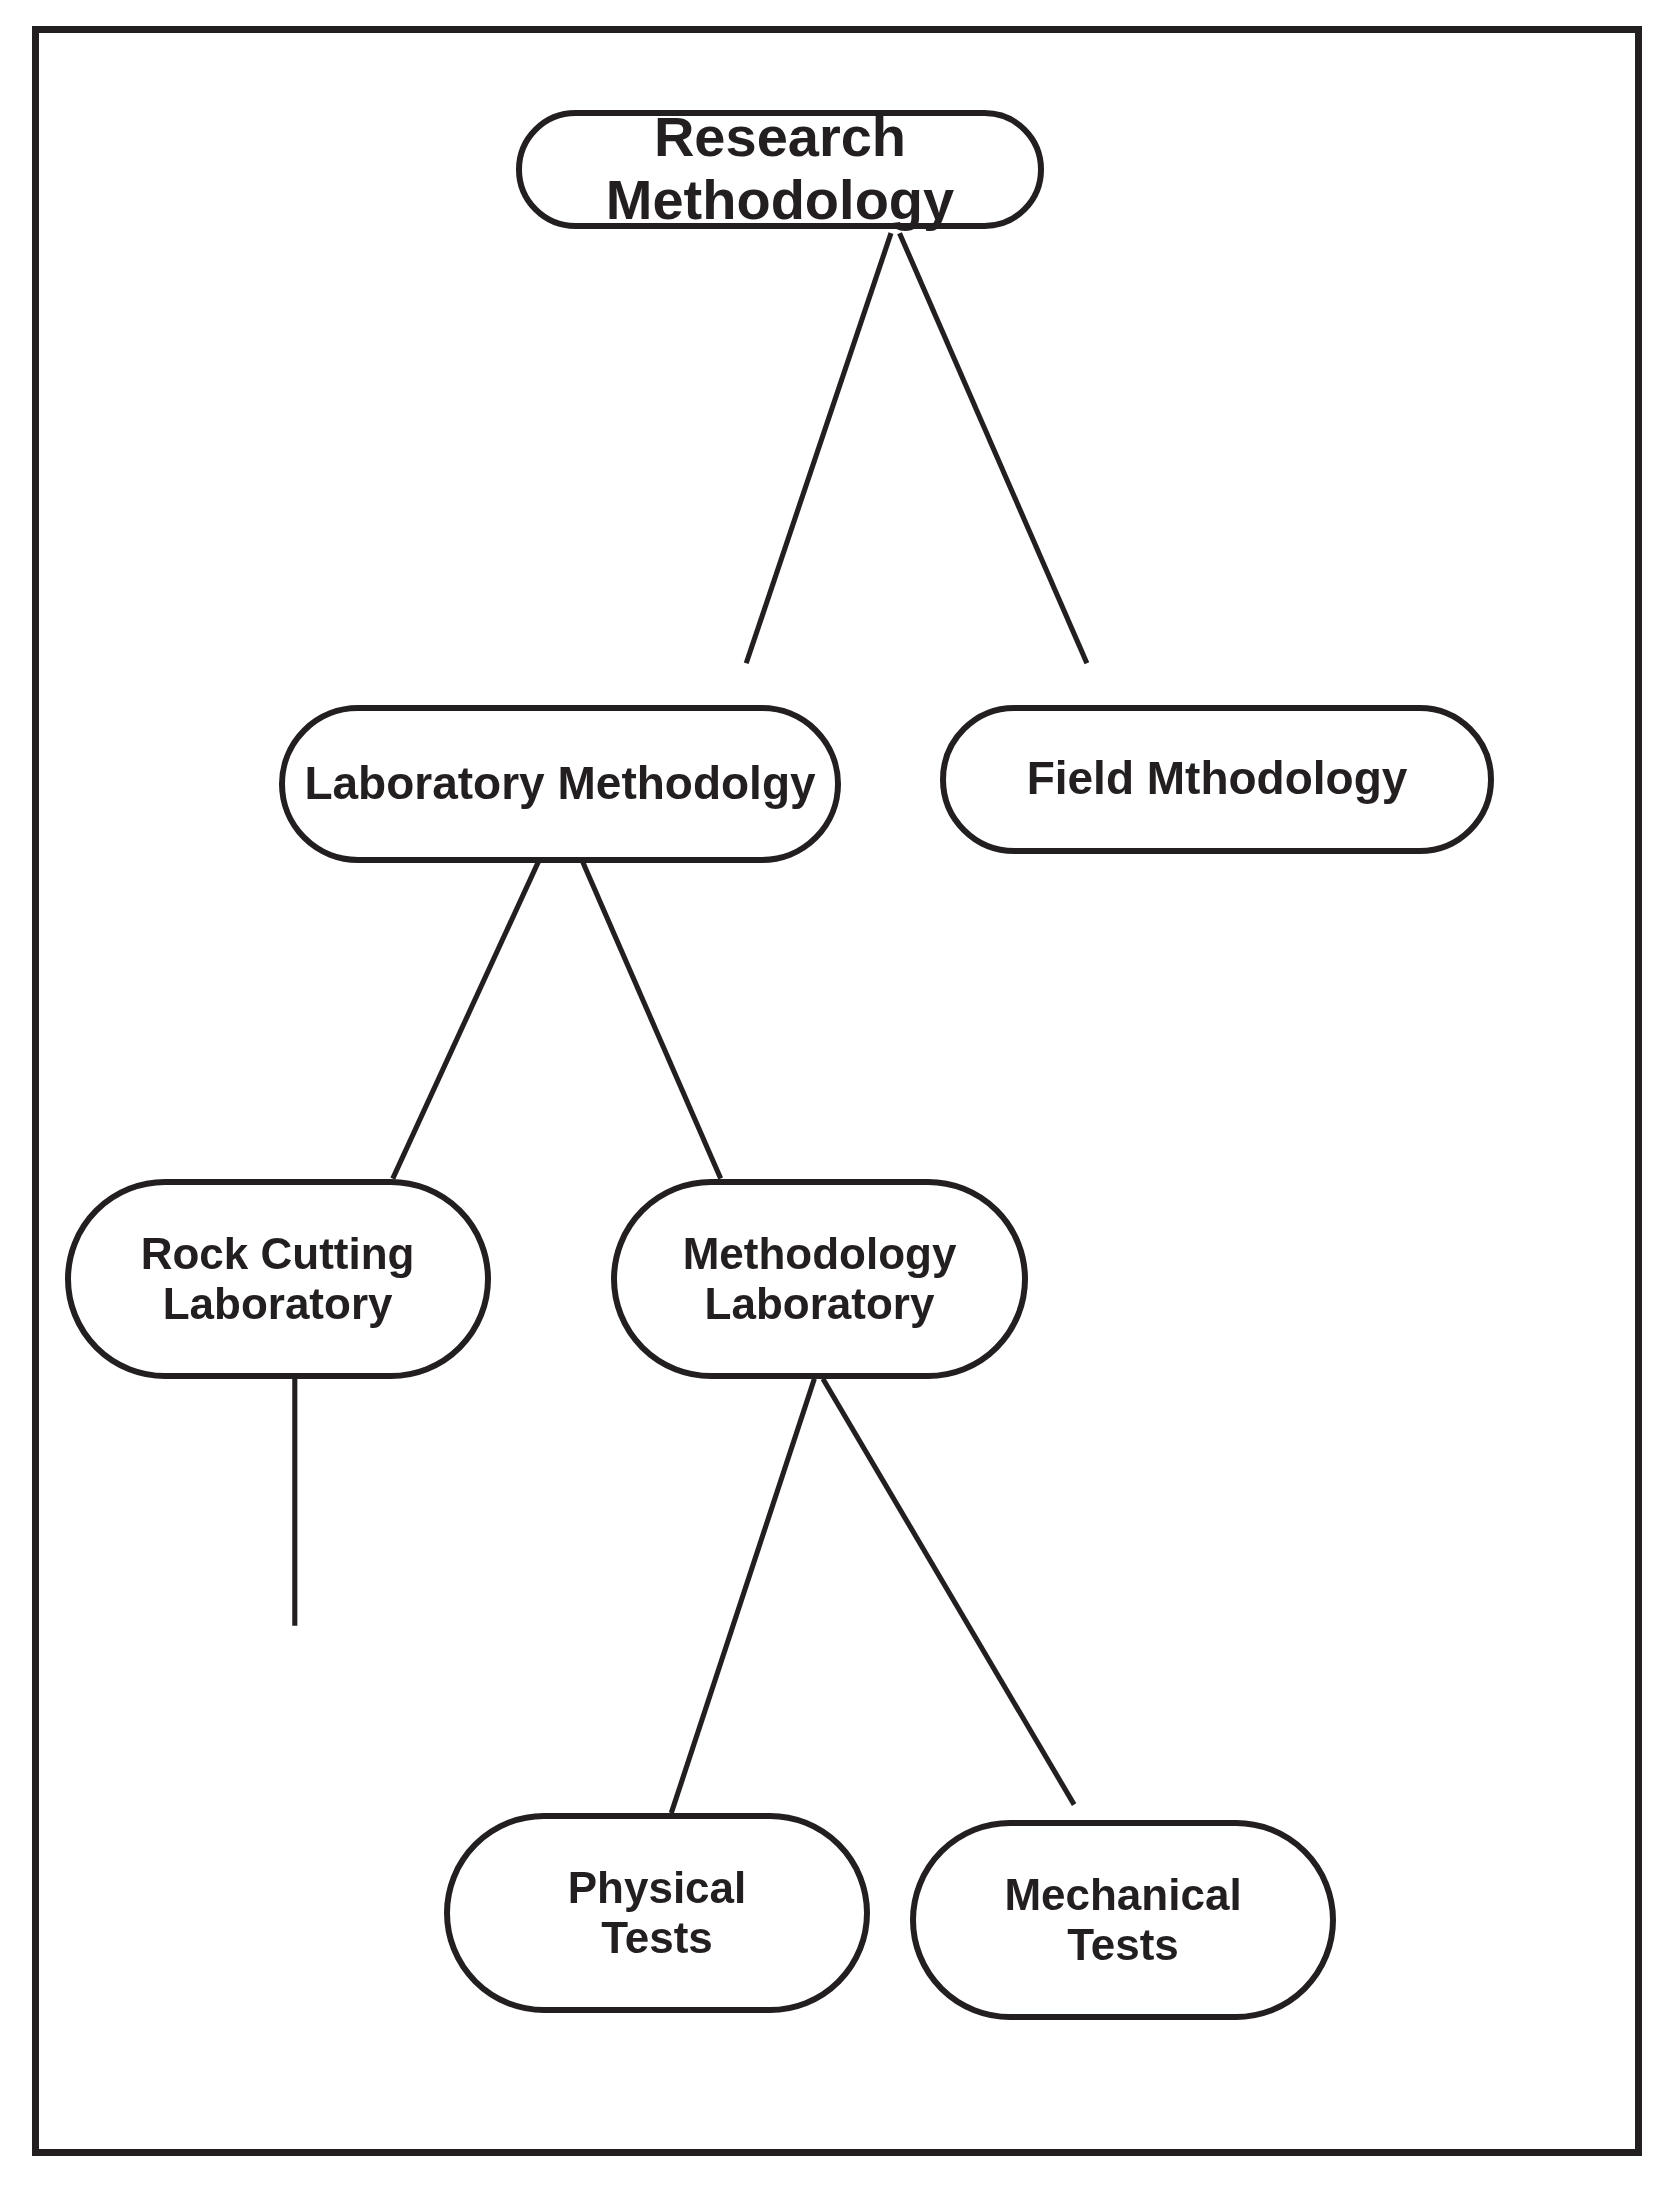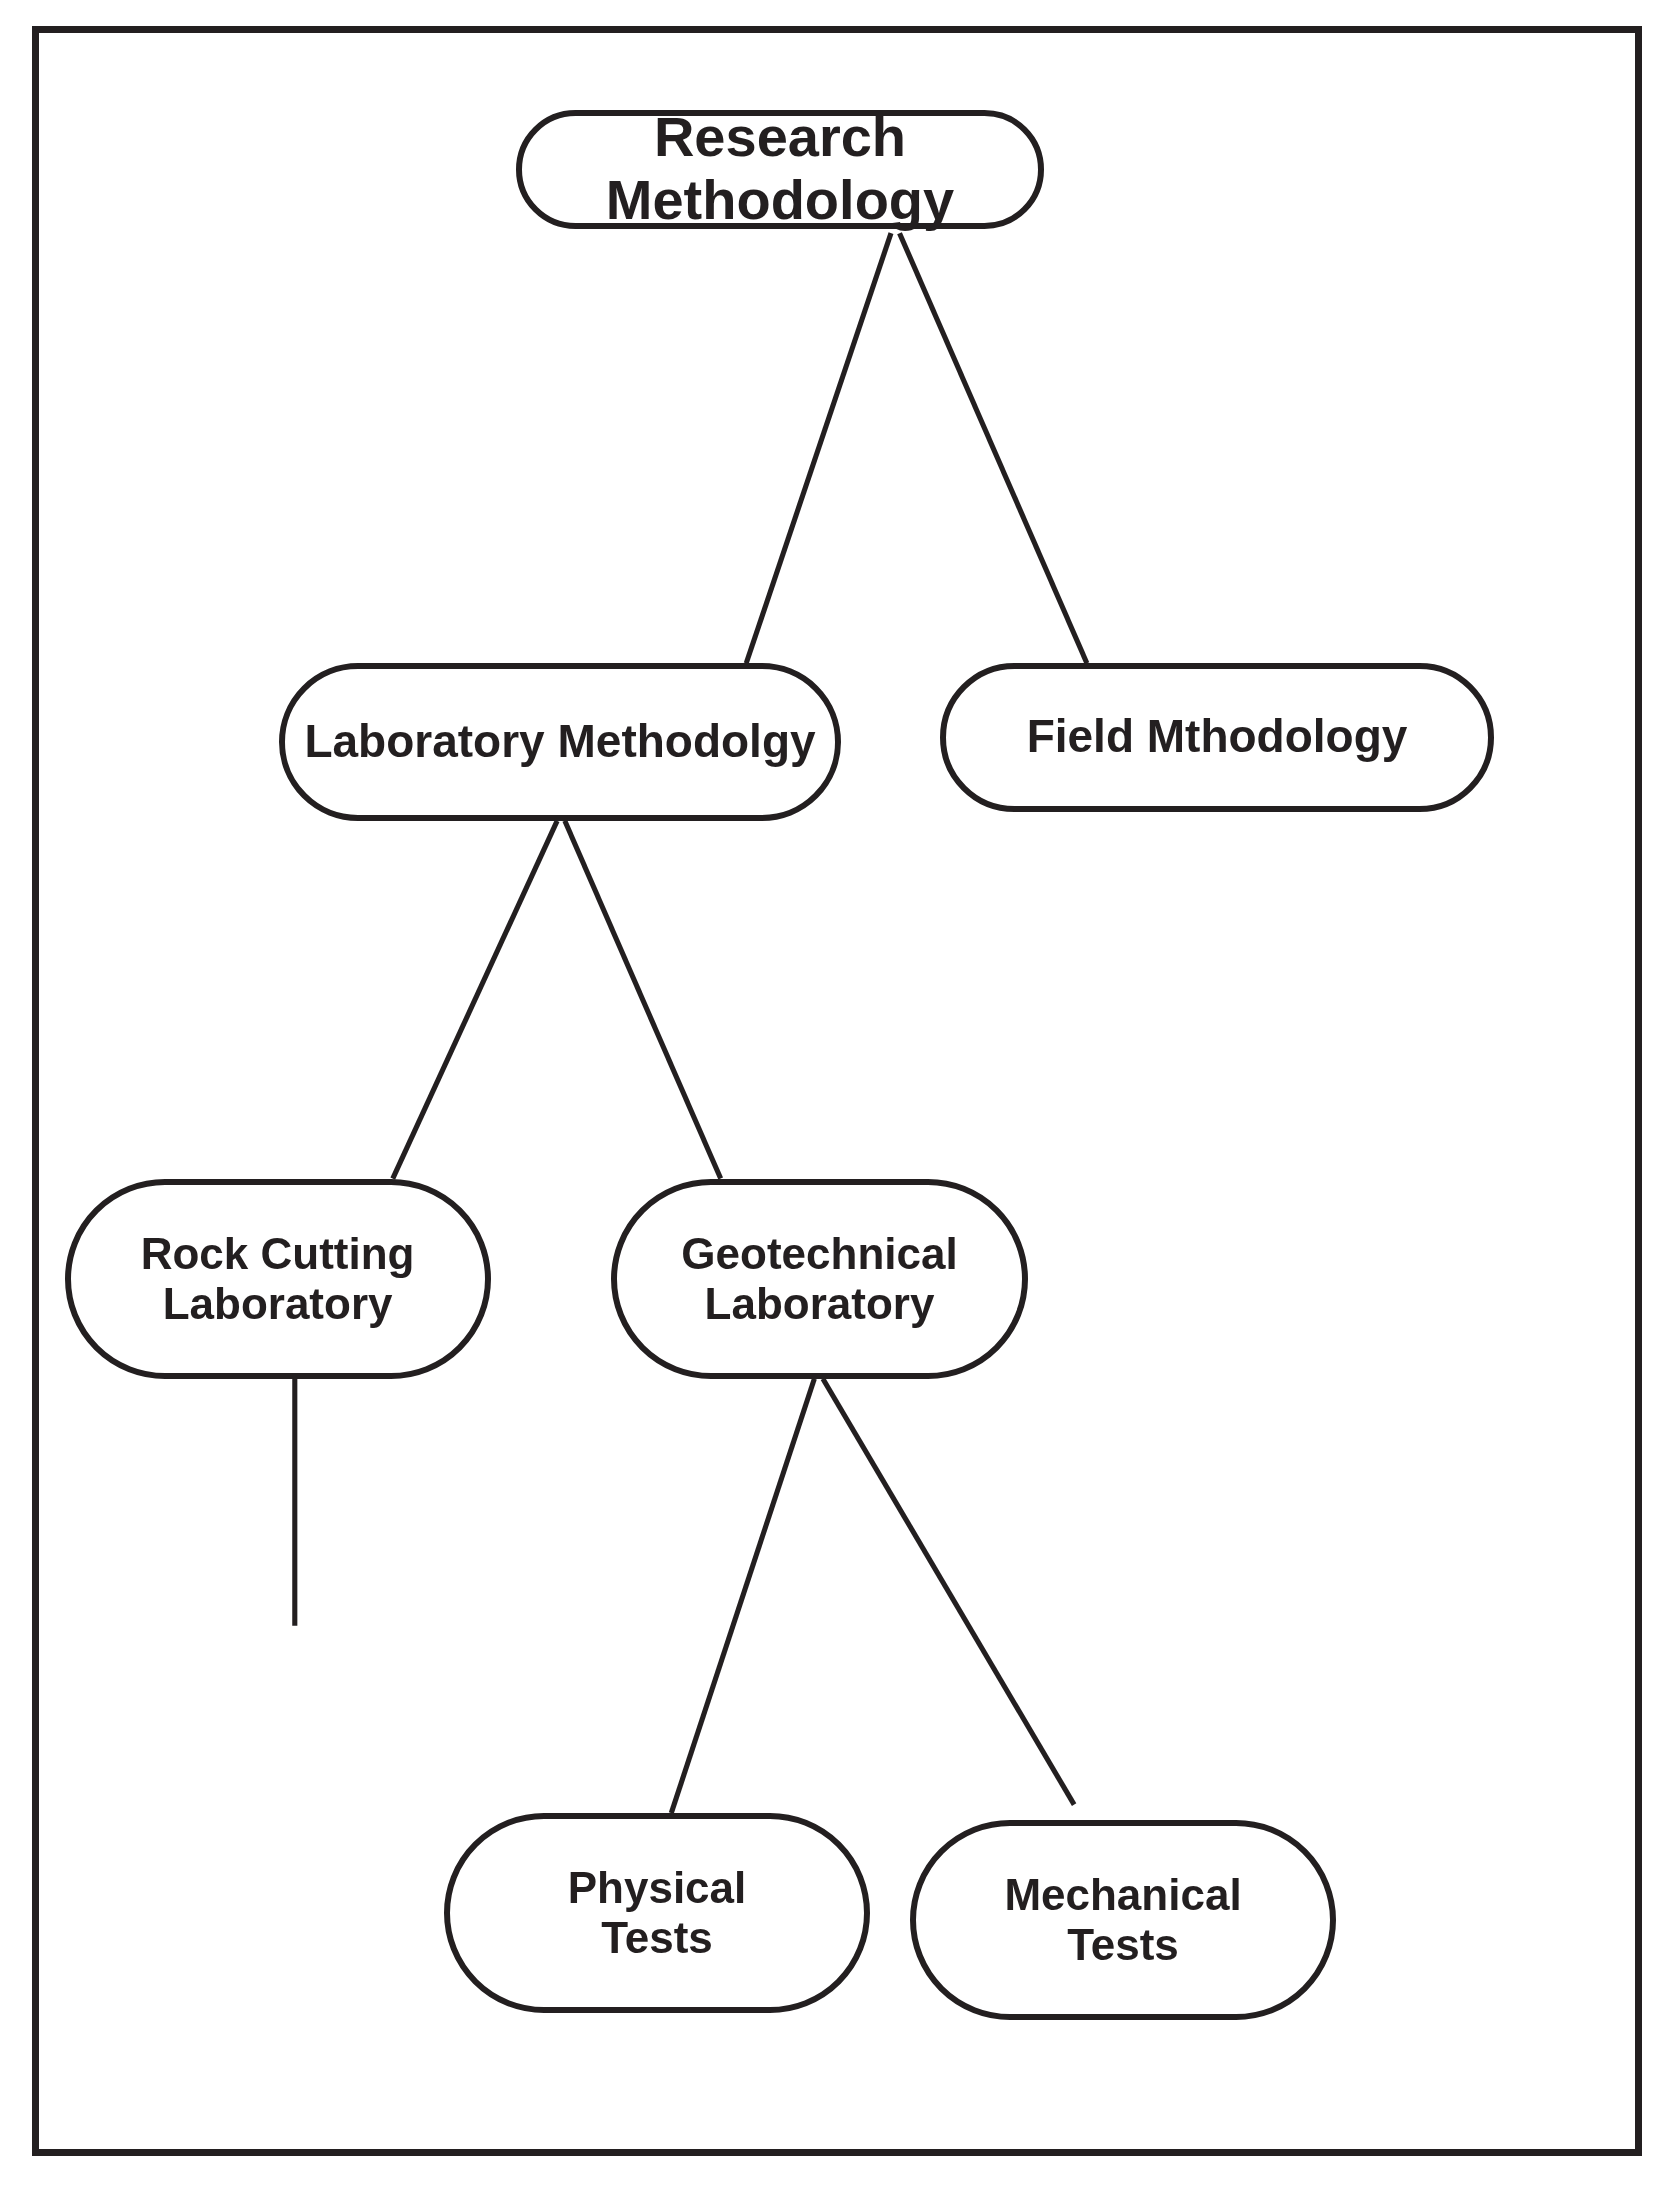--- a/index.html
+++ b/index.html
@@ -46,20 +46,21 @@
     z-index: 5;
     padding: 7px 12px;
     white-space: pre-line;
   }
   .node.root {
     font-size: 56px;
     border-width: 6.8px;
   }
   .node.level1 {
     font-size: 46px;
+    margin-top: 42px;
   }
   .node.level2 {
     font-size: 44px;
   }
   .node.level3 {
     font-size: 44px;
   }
   svg line {
     stroke: #231f20;
     stroke-width: 6;
@@ -73,18 +74,18 @@
     <svg id="edges-layer" width="1595" height="2114" viewBox="0 0 1872 2482">
         <line x1="1000" y1="235" x2="830" y2="740"></line>
         <line x1="1010" y1="235" x2="1230" y2="740"></line>
         <line x1="608" y1="925" x2="415" y2="1345"></line>
         <line x1="617" y1="925" x2="800" y2="1345"></line>
         <line x1="300" y1="1580" x2="300" y2="1870"></line>
         <line x1="910" y1="1580" x2="742" y2="2090"></line>
         <line x1="920" y1="1580" x2="1215" y2="2080"></line>
       </svg>
   <div class="node root" style="left: 477px; top: 77px; width: 528px; height: 119px; border-radius: 60px;"><span>Research Methodology</span></div><div class="node level1" style="left: 240px; top: 630px; width: 562px; height: 158px; border-radius: 79px;"><span>Laboratory Methodolgy</span></div><div class="node level1" style="left: 901px; top: 630px; width: 554px; height: 149px; border-radius: 75px;"><span>Field Mthodology</span></div><div class="node level2" style="left: 25.6px; top: 1146px; width: 426px; height: 200px; border-radius: 100px;"><span>Rock Cutting
-Laboratory</span></div><div class="node level2" style="left: 572px; top: 1146px; width: 417px; height: 200px; border-radius: 100px;"><span>Geotechnical
+Laboratory</span></div><div class="node level2" style="left: 572px; top: 1146px; width: 417px; height: 200px; border-radius: 100px;"><span>Methodology
 Laboratory</span></div><div class="node level3" style="left: 405px; top: 1780px; width: 426px; height: 200px; border-radius: 100px; justify-content: center;"><span>Physical
 Tests</span></div><div class="node level3" style="left: 871px; top: 1772px; width: 426px; height: 200px; border-radius: 100px; margin-top: 15px;"><span>Mechanical
 Tests</span></div></div>
 </div>
 
 
 </body></html>

